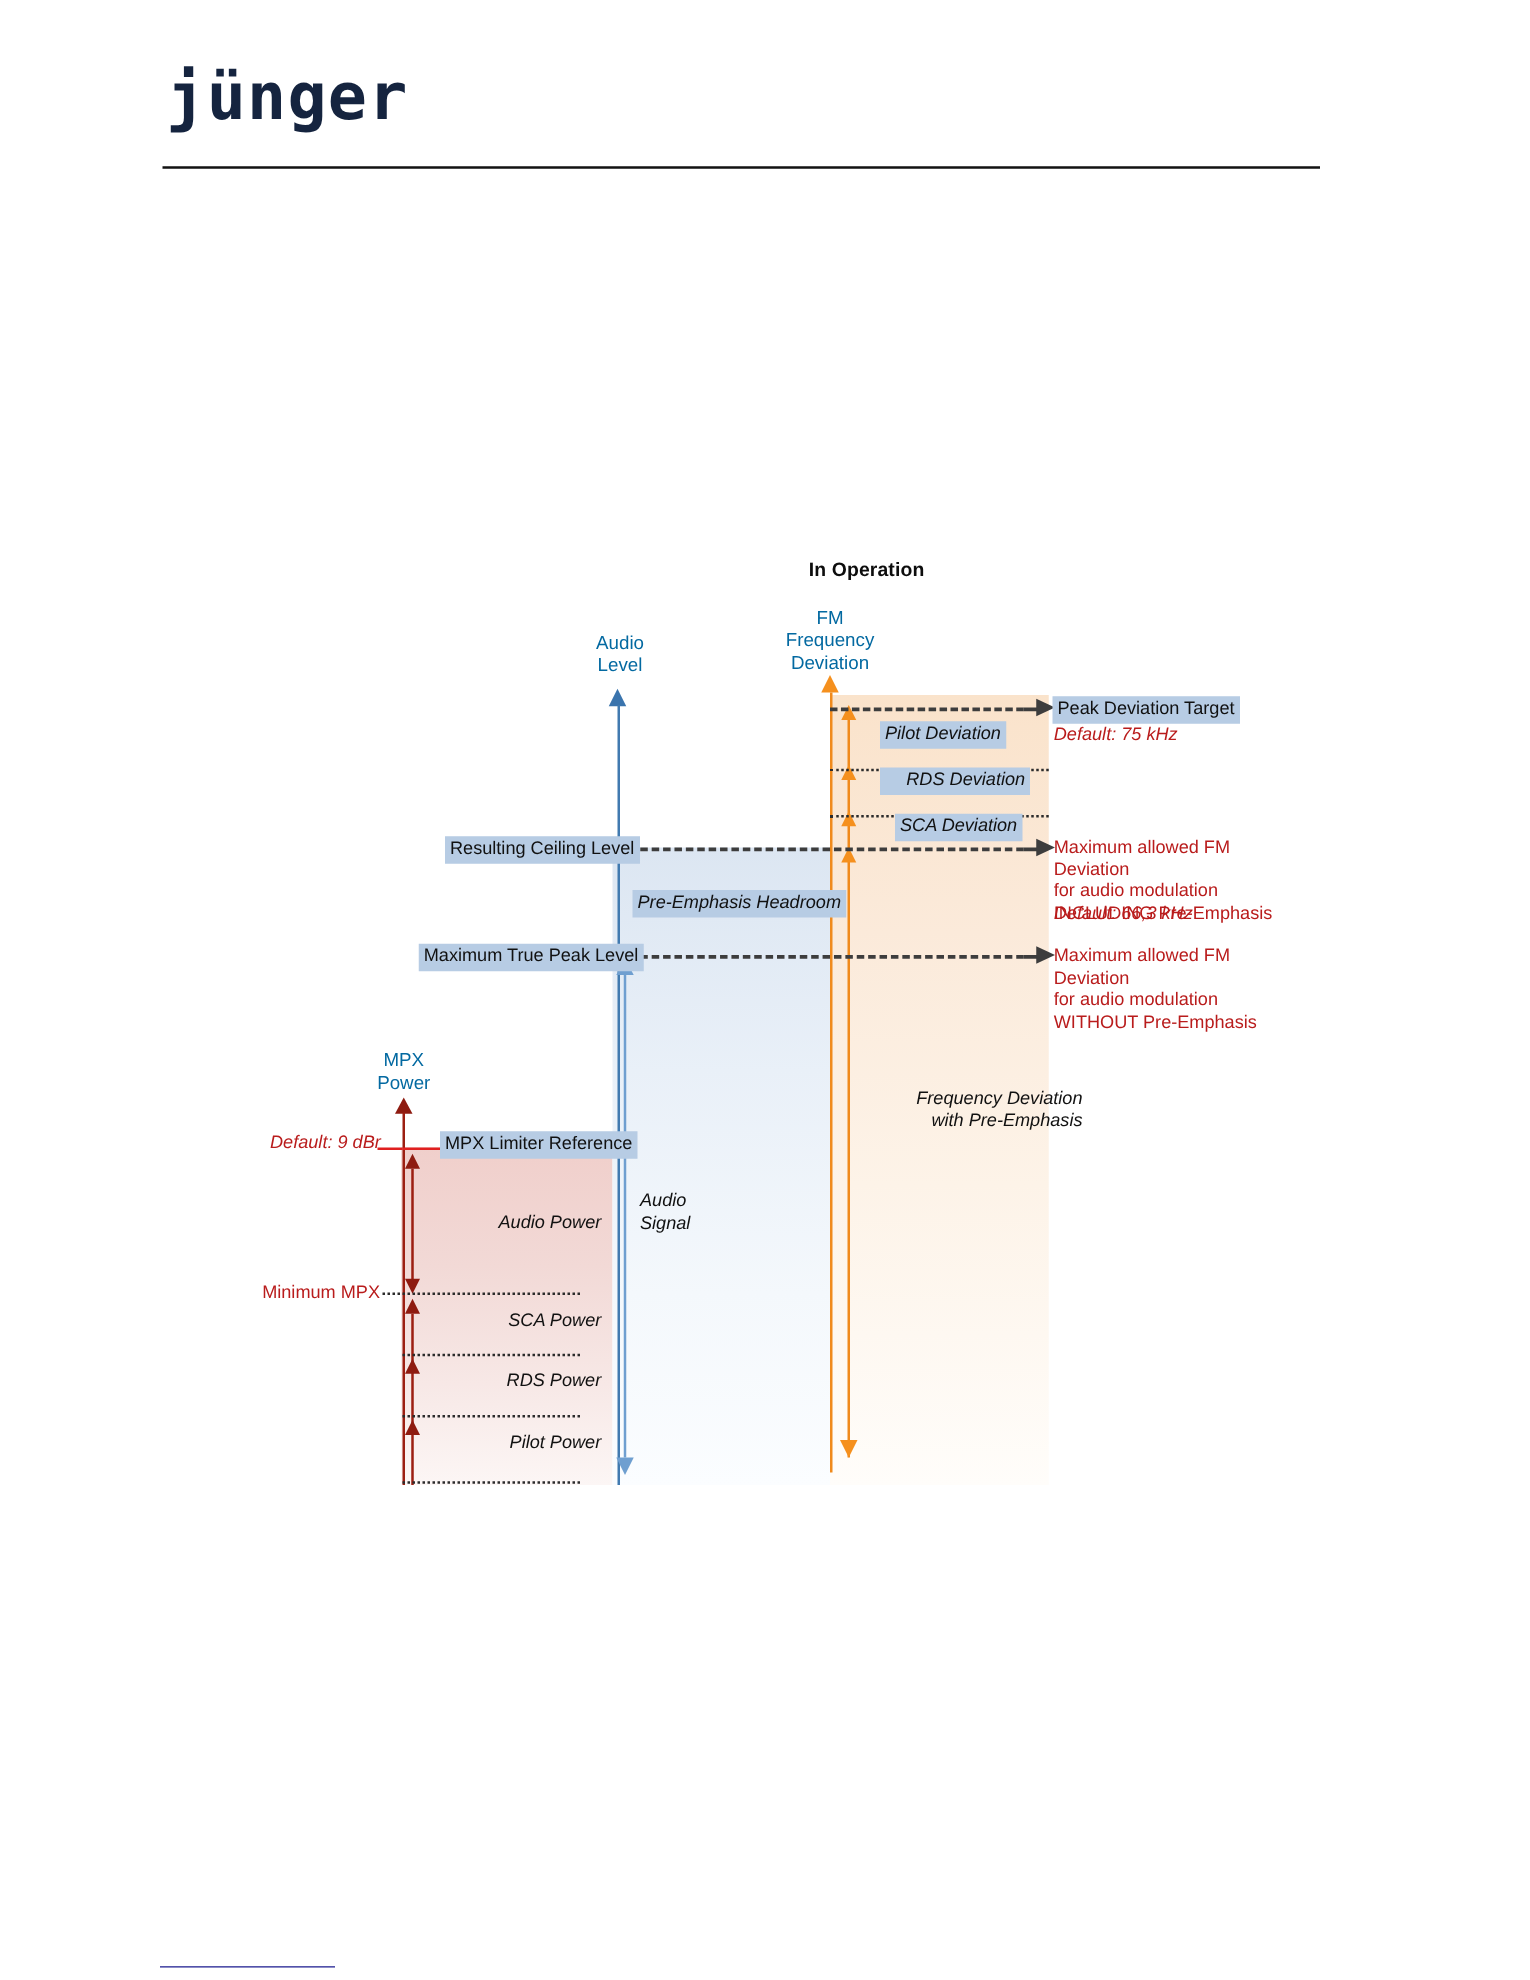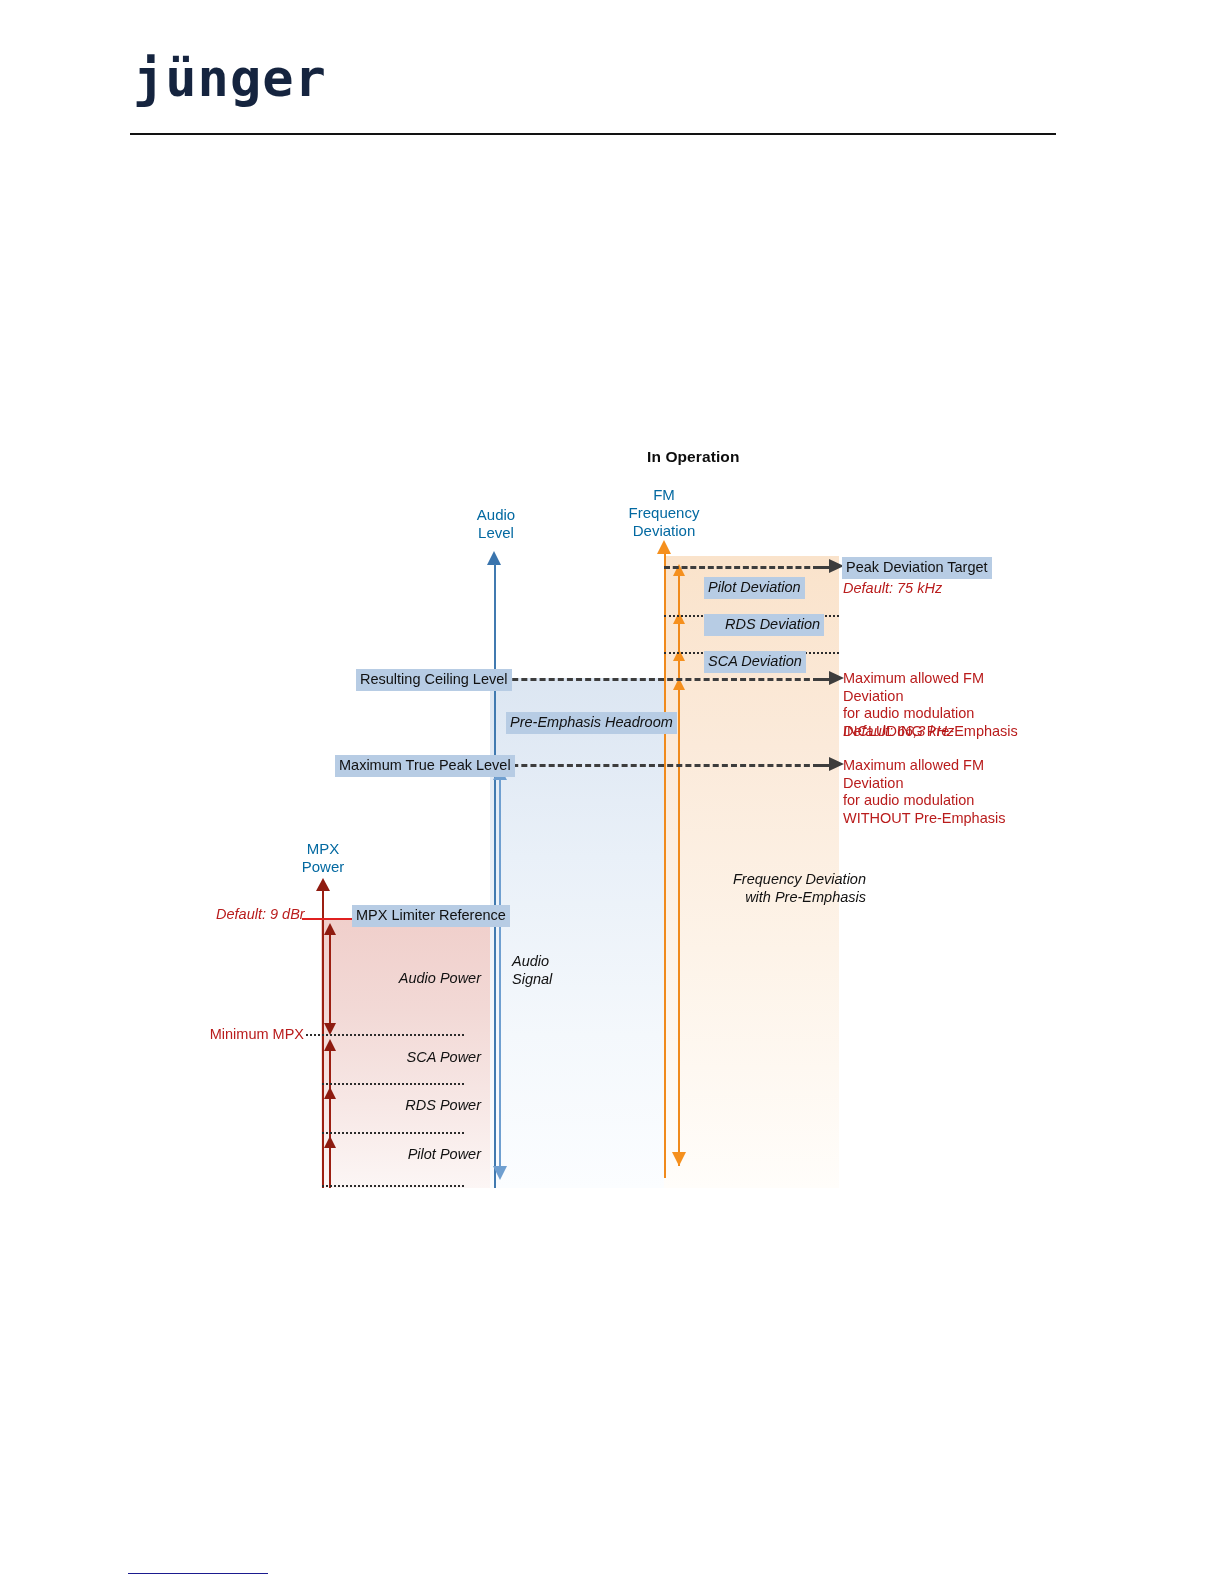--- a/index.html
+++ b/index.html
@@ -202,21 +202,21 @@
 
   <div class="hline dot-thin" style="left:106px; top:702px; width:142px;"></div>
 
   <div class="hline dot-thin" style="left:106px; top:755px; width:142px;"></div>
 
   <div class="chip" style="left:626px; top:127px;text-align:center;">Peak Deviation Target</div>
   <div class="note italic" style="left:627px; top:150px;">Default: 75 kHz</div>
 
   <div class="chip italic" style="left:488px; top:147px;">Pilot Deviation</div>
   <div class="chip italic" style="left:488px; top:184px;padding-left:21px;">RDS Deviation</div>
-  <div class="chip italic" style="left:488px; top:221px;">SCA Deviation</div>
+  <div class="chip italic" style="left:500px; top:221px;">SCA Deviation</div>
 
   <div class="chip" style="left:140px; top:239px;">Resulting Ceiling Level</div>
   <div class="note" style="left:627px; top:240px;">Maximum allowed FM Deviation
 for audio modulation
 INCLUDING Pre-Emphasis</div>
   <div class="note italic" style="left:627px; top:293px;">Default: 66,3 kHz</div>
 
   <div class="chip italic" style="left:290px; top:282px;">Pre-Emphasis Headroom</div>
 
   <div class="chip" style="left:119px; top:325px;">Maximum True Peak Level</div>

